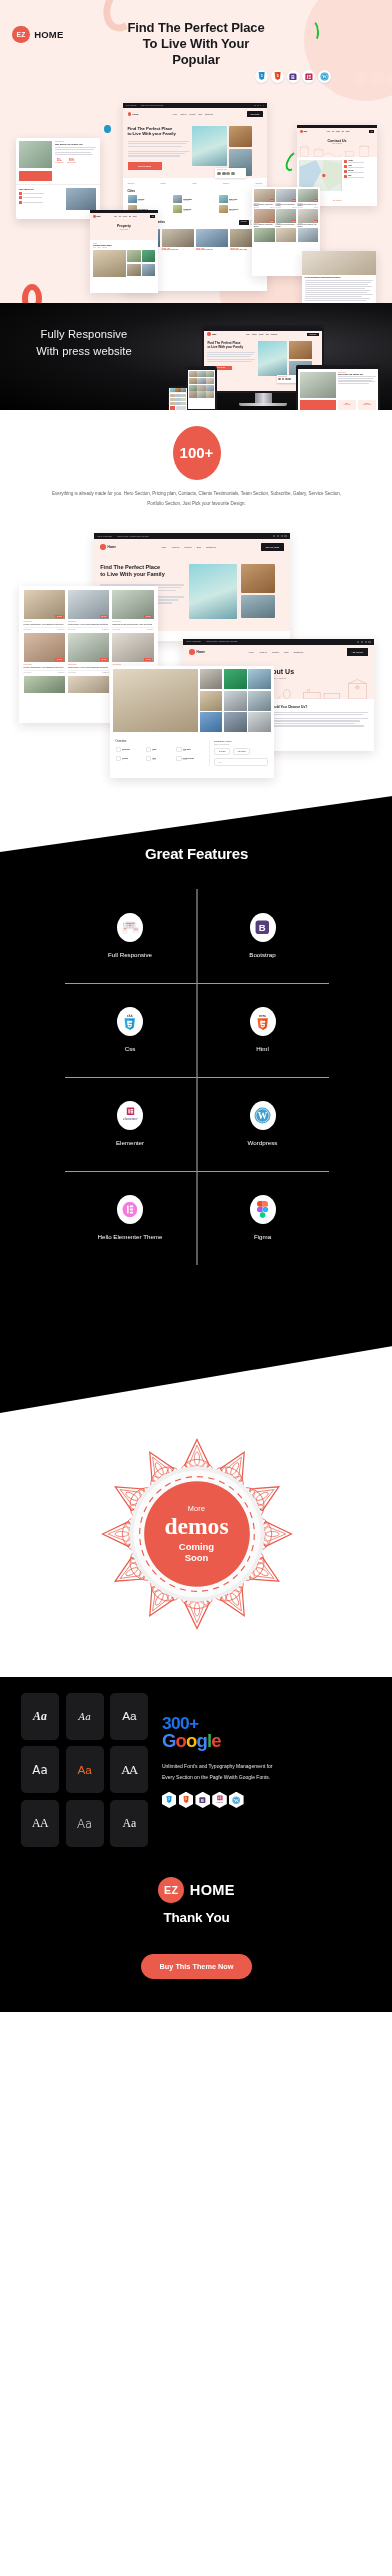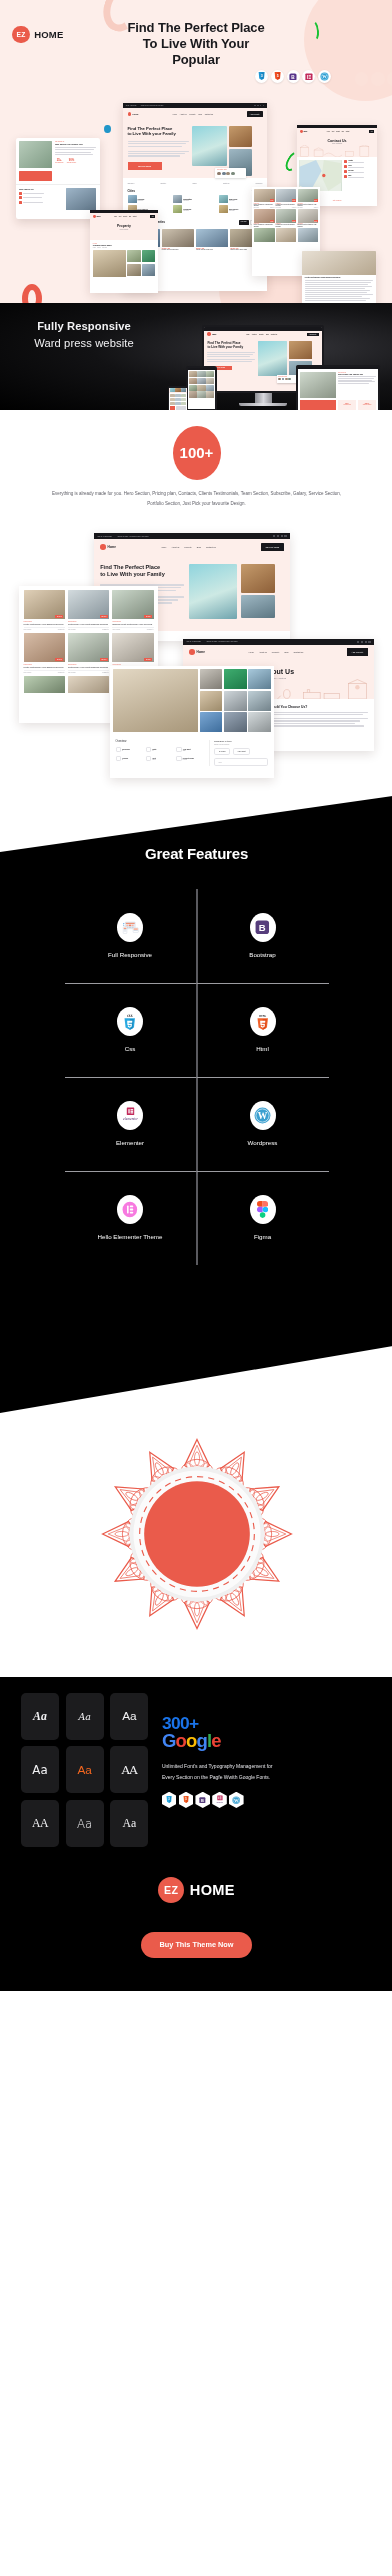--- a/index.html
+++ b/index.html
@@ -90,21 +90,21 @@
     background:radial-gradient(ellipse at 72% 42%, #35353a 0%, #121214 48%, #000 100%);
     overflow:hidden;
   }
   .band100-left { position:absolute; left:0; top:12.3px; width:168px; text-align:center; }
   .band100-num {
     font-size:36px; font-weight:bold; color:#e9e9ec; line-height:1;
     letter-spacing:-1.1px;
     background:linear-gradient(180deg,#ffffff 18%,#9c9ca2 88%);
     -webkit-background-clip:text; background-clip:text; color:transparent;
   }
-  .band100-l1 { font-size:11.2px; color:#f2f2f4; margin-top:5px; letter-spacing:0.1px;font-weight:bold; }
+  .band100-l1 { font-size:11.2px; color:#f2f2f4; margin-top:13px; letter-spacing:0.1px; }
   .band100-l2 { font-size:11.2px; color:#f2f2f4; margin-top:4.5px; letter-spacing:0.1px; }
 
   
   .dev { position:absolute; }
   .imac-screen { background:#fdeeea; border:2.2px solid #1a1a1e; border-radius:2.2px; overflow:hidden; }
   .imac-neck { background:linear-gradient(90deg,#8d8d93,#d9d9de,#8d8d93); margin:0 auto; }
   .imac-foot { background:linear-gradient(90deg,#9a9aa0,#e2e2e6,#9a9aa0); margin:0 auto; border-radius:0 0 2.2px 2.2px; }
   .tablet { background:#1a1a1e; border-radius:2.8px; padding:2.2px 1.7px; }
   .tablet-in { background:#fff; overflow:hidden; height:100%; }
   .phone { background:#1a1a1e; border-radius:2.2px; padding:1.7px 1.1px; }
@@ -699,21 +699,21 @@
         <div class="ph" style="width:96%;height:0.9px;margin-top:1.1px;"></div>
         <div class="ph" style="width:90%;height:0.9px;margin-top:1.1px;"></div>
 
       </div>
     </div>
   </section>
 
   <section class="band100">
     <div class="band100-left">
       <div class="band100-l1">Fully  Responsive</div>
-      <div class="band100-l2">Ward press website</div>
+      <div class="band100-l2">With press website</div>
     </div>
 
     <div class="dev" style="left:202px;top:22.4px;width:122px;">
       <div class="imac-screen" style="height:68px;">
         <div style="background:#17171b;height:3.4px;"></div>
         <div style="background:#fdeeea;padding:1.7px 3.4px;display:flex;align-items:center;justify-content:space-between;">
           <div style="display:flex;align-items:center;gap:1.1px;">
               <i style="width:3.4px;height:3.4px;border-radius:50%;background:#ea5b4b;display:block;"></i>
               <span style="font-size:1.7px;font-weight:bold;">Home</span>
             </div>
@@ -1279,20 +1279,28 @@
               <use href="#pet" transform="rotate(270)"></use>
               <use href="#pet" transform="rotate(300)"></use>
               <use href="#pet" transform="rotate(330)"></use>
             </g>
           <circle cx="0" cy="0" r="120" fill="#f0f0f0"></circle>
           <circle cx="0" cy="0" r="113" fill="#fbfbfb"></circle>
           <circle cx="0" cy="0" r="102" fill="none" stroke="#ea5b4b" stroke-width="2" stroke-dasharray="11 9"></circle>
           <circle cx="0" cy="0" r="94" fill="#ea5b4b"></circle>
         </g>
       </svg>
+      <div class="mandala-txt">
+        <div class="mandala-more">More</div>
+        <div class="mandala-demos">demos</div>
+        <div class="mandala-soon">
+          <span>Coming</span><br>
+          <span>Soon</span>
+        </div>
+      </div>
     </div>
   </section>
 
   <section class="fonts-sec">
     <div class="fonts-inner">
       <div class="fgridsq">
         <div class="fsq s1">Aa</div>
         <div class="fsq s2">Aa</div>
         <div class="fsq s3">Aa</div>
         <div class="fsq s4">Aa</div>
@@ -1350,17 +1358,18 @@
         </div>
       </div>
     </div>
   </section>
 
   <footer class="footer">
     <div class="f-logo">
       <div class="f-logo-circle">EZ</div>
       <div class="f-logo-word">HOME</div>
     </div>
+    <div class="f-h3">Thank You</div>
     <button class="f-btn">Buy This Theme Now</button>
   </footer>
 
 </div>
 
 
 </body></html>

